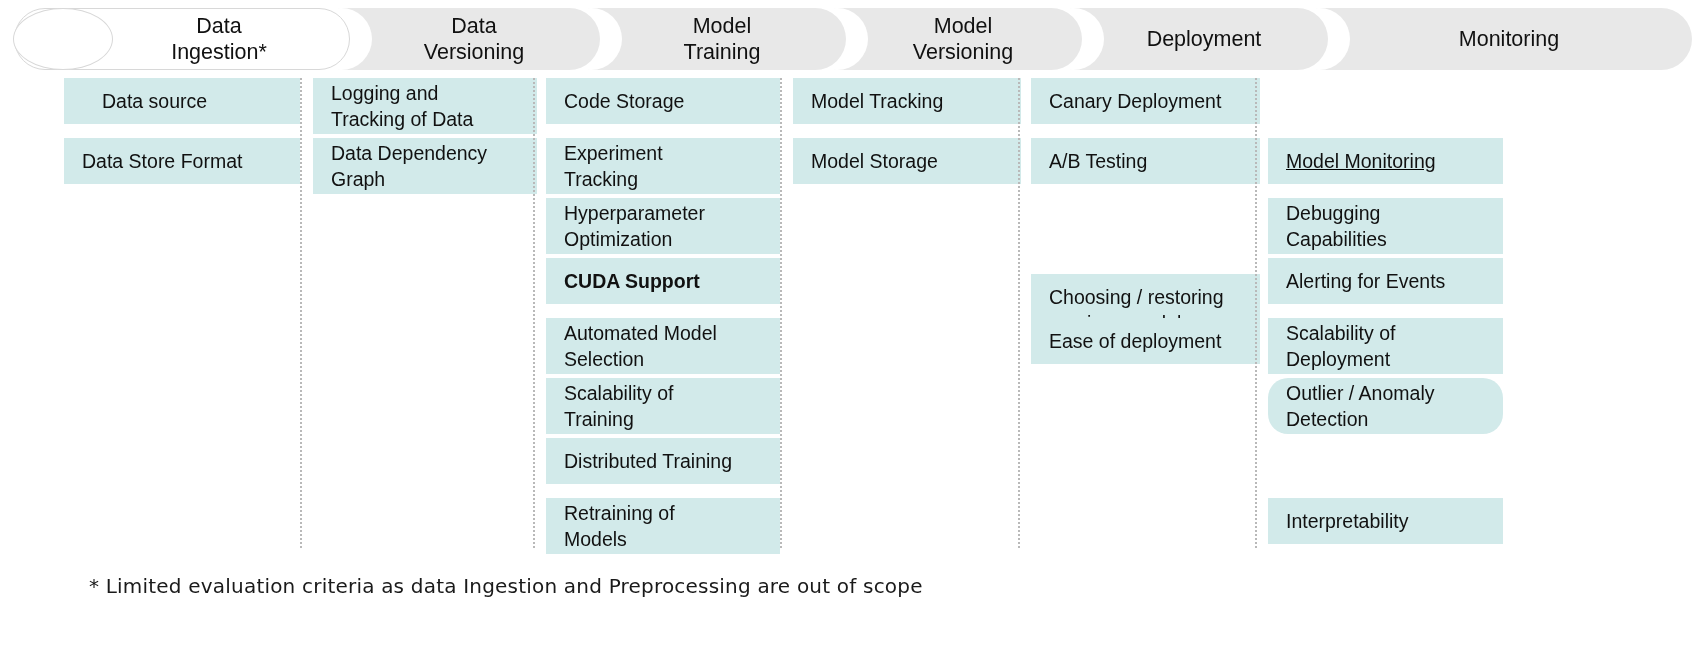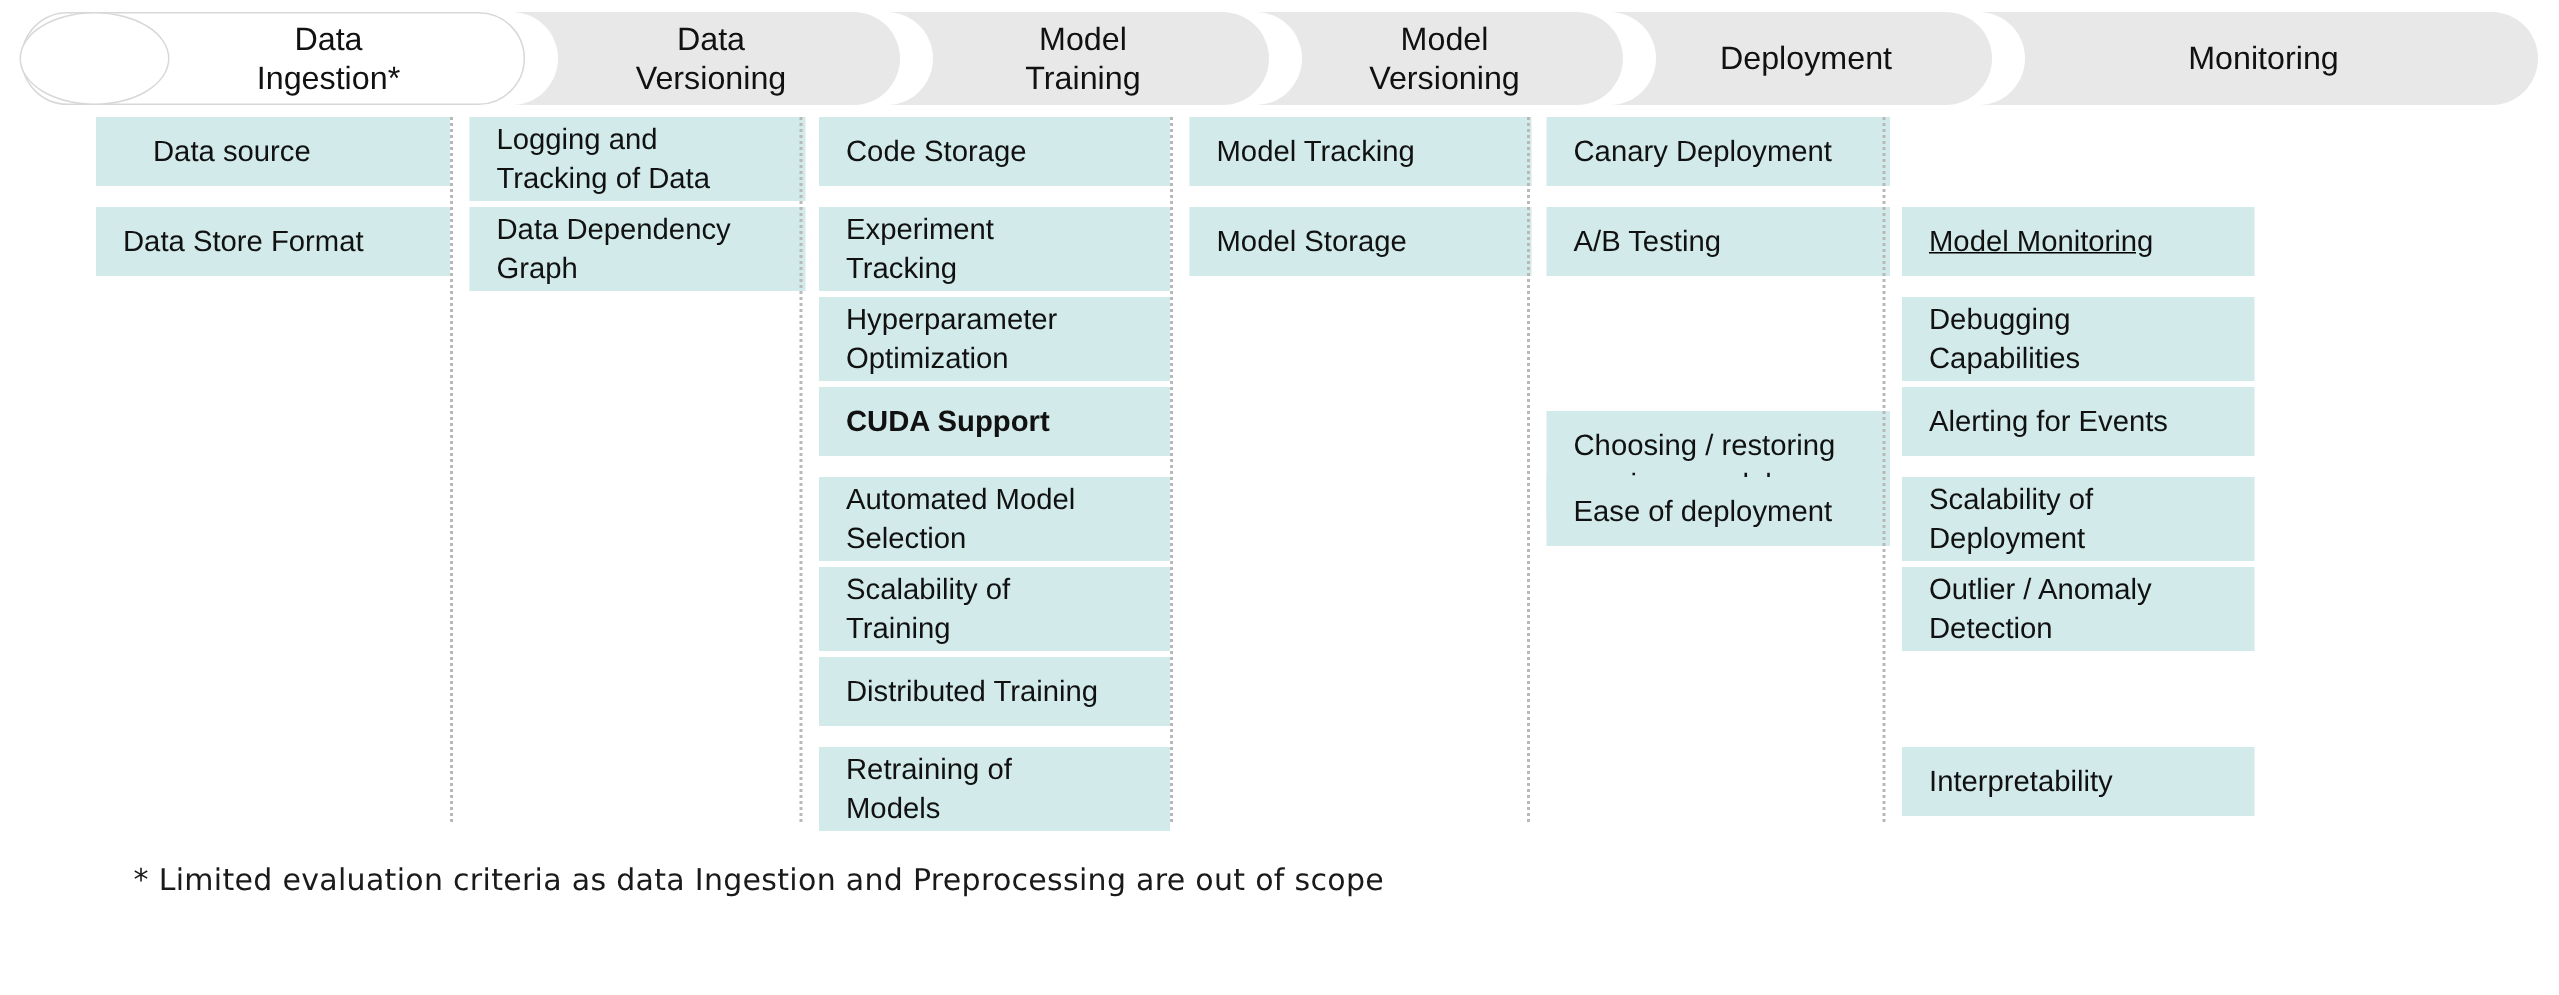--- a/index.html
+++ b/index.html
@@ -219,21 +219,21 @@
           <div class="cell-label">Debugging
 Capabilities</div>
         </div>
         <div class="cell" style="top: 180px; height: 46px;">
           <div class="cell-label">Alerting for Events</div>
         </div>
         <div class="cell" style="top: 240px; height: 56px;">
           <div class="cell-label">Scalability of
 Deployment</div>
         </div>
-        <div class="cell" style="top: 300px; height: 56px;">
+        <div class="cell" style="top: 300px; height: 56px; border-radius: 20px;">
           <div class="cell-label">Outlier / Anomaly
 Detection</div>
         </div>
         <div class="cell" style="top: 420px; height: 46px;">
           <div class="cell-label">Interpretability</div>
         </div>
       </div>
     </div>
 
   <div id="footnote">* Limited evaluation criteria as data Ingestion and Preprocessing are out of scope</div>

